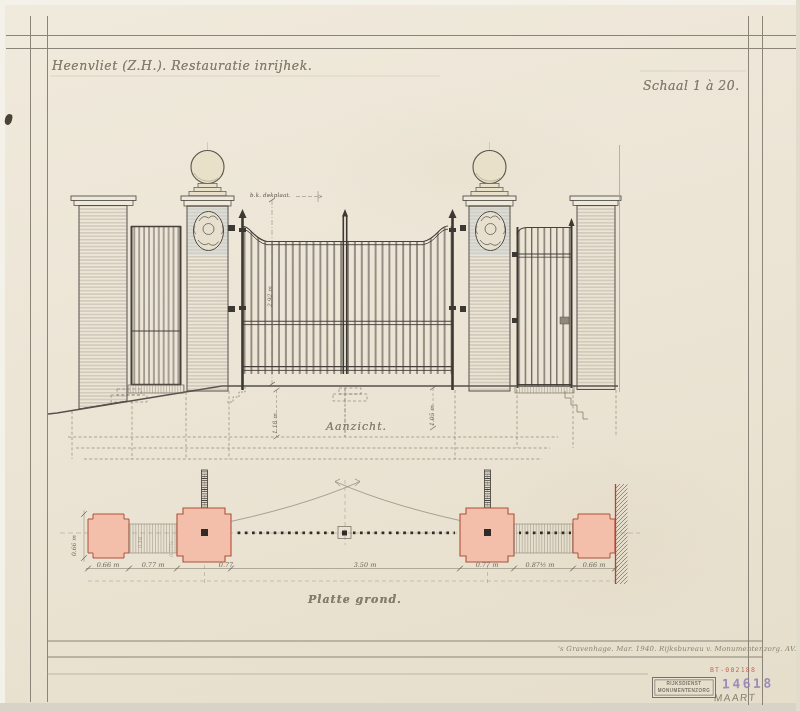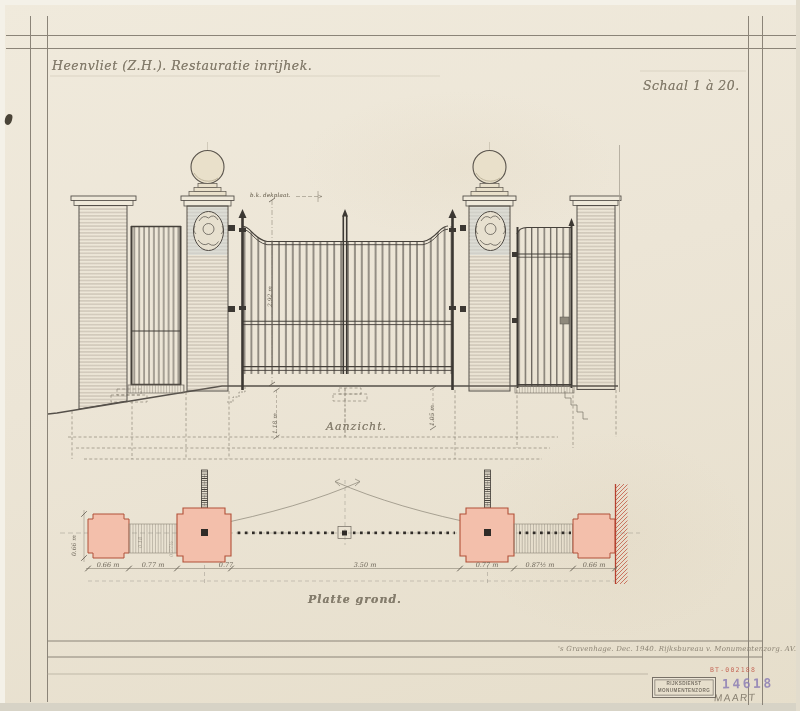--- a/index.html
+++ b/index.html
@@ -289,21 +289,21 @@
   <div class="pdim" style="left:153px;top:561px;">0.77 m</div>
   <div class="pdim" style="left:204px;top:561px;padding-left:44px;">0.77</div>
   <div class="pdim" style="left:345px;top:561px;margin-left:20px;">3.50 m</div>
   <div class="pdim" style="left:487px;top:561px;">0.77 m</div>
   <div class="pdim" style="left:540px;top:561px;">0.87½ m</div>
   <div class="pdim" style="left:594px;top:561px;">0.66 m</div>
   <div class="dim rot" style="left:70px;top:556px;">0.66 m</div>
   <div class="dim rot faded" style="left:137px;top:548px;">0.18</div>
   <div class="dim rot faded" style="left:168px;top:557px;">0.77½</div>
 
-  <div class="sig">'s Gravenhage. Dec. 1940. Rijksbureau v. Monumentenzorg. AV.</div>
+  <div class="sig">'s Gravenhage. Mar. 1940. Rijksbureau v. Monumentenzorg. AV.</div>
   <div class="btref">BT-002188</div>
   <div class="stampbox">
     <div>RIJKSDIENST</div>
     <div>MONUMENTENZORG</div>
   </div>
   <div class="invnum">14618</div>
   <div class="maart">MAART</div>
 
 </div>
 

